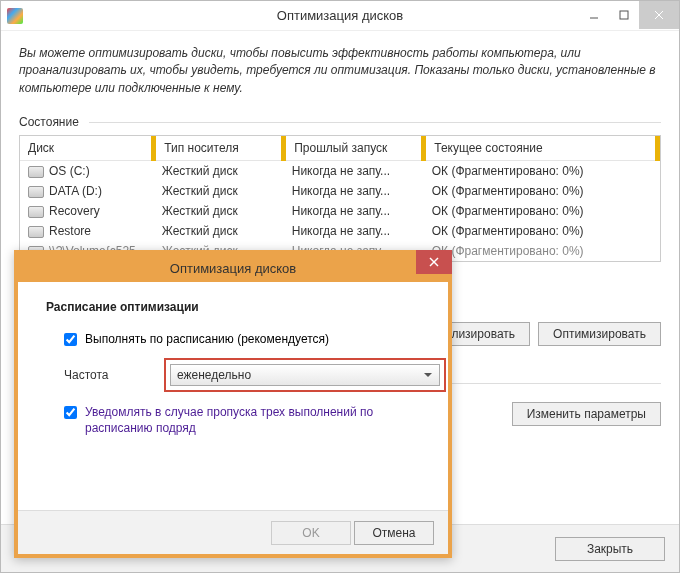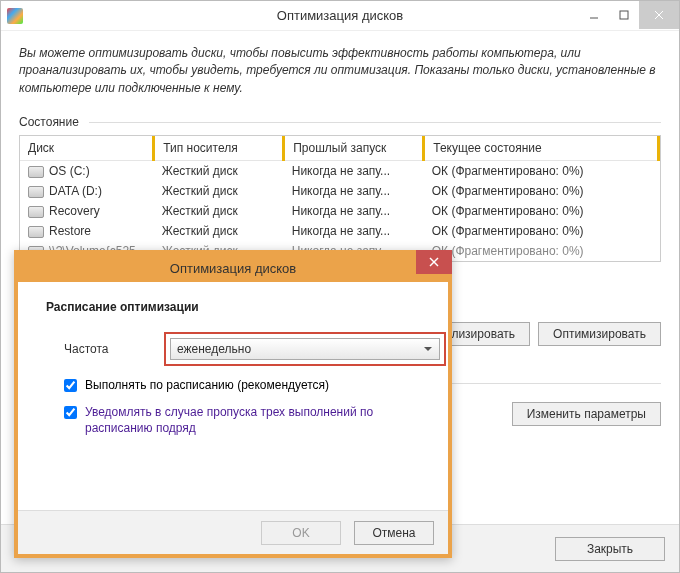--- a/index.html
+++ b/index.html
@@ -17,21 +17,21 @@
 .win-btn svg { stroke: #555; stroke-width: 1; fill: none; }
 
 .main-body { padding: 14px 18px; }
 .desc { color: #333; line-height: 1.45; margin-bottom: 18px; font-style: italic; }
 
 .status-label { color: #333; margin-bottom: 6px; position: relative; }
 .status-label::after { content: ""; position: absolute; left: 70px; right: 0; top: 50%; border-top: 1px solid #ddd; }
 
 .table-wrap { border: 1px solid #ccc; width: 100%; }
 .tbl { width: 100%; border-collapse: collapse; }
-.tbl th { text-align: left; font-weight: normal; padding: 5px 8px; border-right: 3px solid #eab308; border-bottom: 1px solid #e5e5e5; background: #fff; color: #333; }
+.tbl th { text-align: left; font-weight: normal; padding: 5px 8px; border-right: 5px solid #eab308; border-bottom: 1px solid #e5e5e5; background: #fff; color: #333; }
 .tbl td { padding: 3px 8px; color: #333; white-space: nowrap; overflow: hidden; text-overflow: ellipsis; }
 .disk-icon { width: 16px; height: 12px; display: inline-block; vertical-align: middle; margin-right: 5px; background: linear-gradient(#eee,#ccc); border: 1px solid #999; border-radius: 2px; }
 .tbl tr.cut td { color: #888; }
 
 .btn-row { display: flex; justify-content: flex-end; gap: 8px; margin-top: 60px; }
 .btn { min-width: 110px; height: 24px; background: #f0f0f0; border: 1px solid #aaa; color: #333; padding: 0 14px; cursor: pointer; }
 .btn.disabled { color: #999; border-color: #ccc; }
 
 .sched-section { margin-top: 30px; position: relative; }
 .sched-label { color: #333; }
@@ -55,21 +55,21 @@
 .cb { width: 13px; height: 13px; margin-right: 8px; flex-shrink: 0; }
 .dlg-label { color: #333; flex-shrink: 0; width: 100px; }
 .freq-wrap { border: 2px solid #d04a3a; padding: 4px; }
 .select { width: 270px; height: 22px; border: 1px solid #aaa; background: linear-gradient(#fff,#e8e8e8); padding: 0 6px; color: #333; appearance: none; position: relative; }
 .select-wrap { position: relative; display: inline-block; }
 .select-wrap::after { content: ""; position: absolute; right: 8px; top: 9px; border: 4px solid transparent; border-top-color: #555; pointer-events: none; }
 .notify-text { color: #4c1d95; line-height: 1.35; }
 .notify-row { display: flex; align-items: flex-start; margin: 10px 0 18px 18px; }
 .notify-row .cb { margin-top: 2px; }
 
-.dlg-bottom { position: absolute; bottom: 0; left: 0; right: 0; height: 44px; background: #f2f2f2; border-top: 1px solid #ddd; display: flex; align-items: center; justify-content: flex-end; gap: 13px; padding-right: 14px; padding-left: 42px; }
+.dlg-bottom { position: absolute; bottom: 0; left: 0; right: 0; height: 44px; background: #f2f2f2; border-top: 1px solid #ddd; display: flex; align-items: center; justify-content: flex-end; gap: 3px; padding-right: 14px; padding-left: 42px; }
 </style>
 </head>
 <body>
 
 <div class="main-window">
   <div class="main-titlebar">
     <span class="main-icon"></span>
     <div class="main-title">Оптимизация дисков</div>
     <div class="win-controls">
       <div class="win-btn">
@@ -174,35 +174,35 @@
       <svg width="10" height="10" fill="none">
           <line x1="1" y1="1" x2="9" y2="9"></line>
           <line x1="9" y1="1" x2="1" y2="9"></line>
         </svg>
     </div>
   </div>
   <div class="dlg-body">
     <div class="dlg-heading">Расписание оптимизации</div>
 
     <div class="dlg-row indent">
+      <input type="checkbox" class="cb" checked="" style="">
+      <span>Выполнять по расписанию (рекомендуется)</span>
+    </div>
+
+    <div class="dlg-row indent">
       <span class="dlg-label">Частота</span>
       <span class="freq-wrap">
         <span class="select-wrap">
           <select class="select">
             <option>еженедельно</option>
           </select>
         </span>
       </span>
     </div>
 
-    <div class="dlg-row indent">
-      <input type="checkbox" class="cb" checked="" style="">
-      <span>Выполнять по расписанию (рекомендуется)</span>
-    </div>
-
     <div class="notify-row">
       <input type="checkbox" class="cb" checked="" style="">
       <span class="notify-text">Уведомлять в случае пропуска трех выполнений по расписанию подряд</span>
     </div>
 
   </div>
   <div class="dlg-bottom">
     <button class="btn disabled" style="min-width:80px">OK</button>
     <button class="btn" style="min-width:80px">Отмена</button>
   </div>

